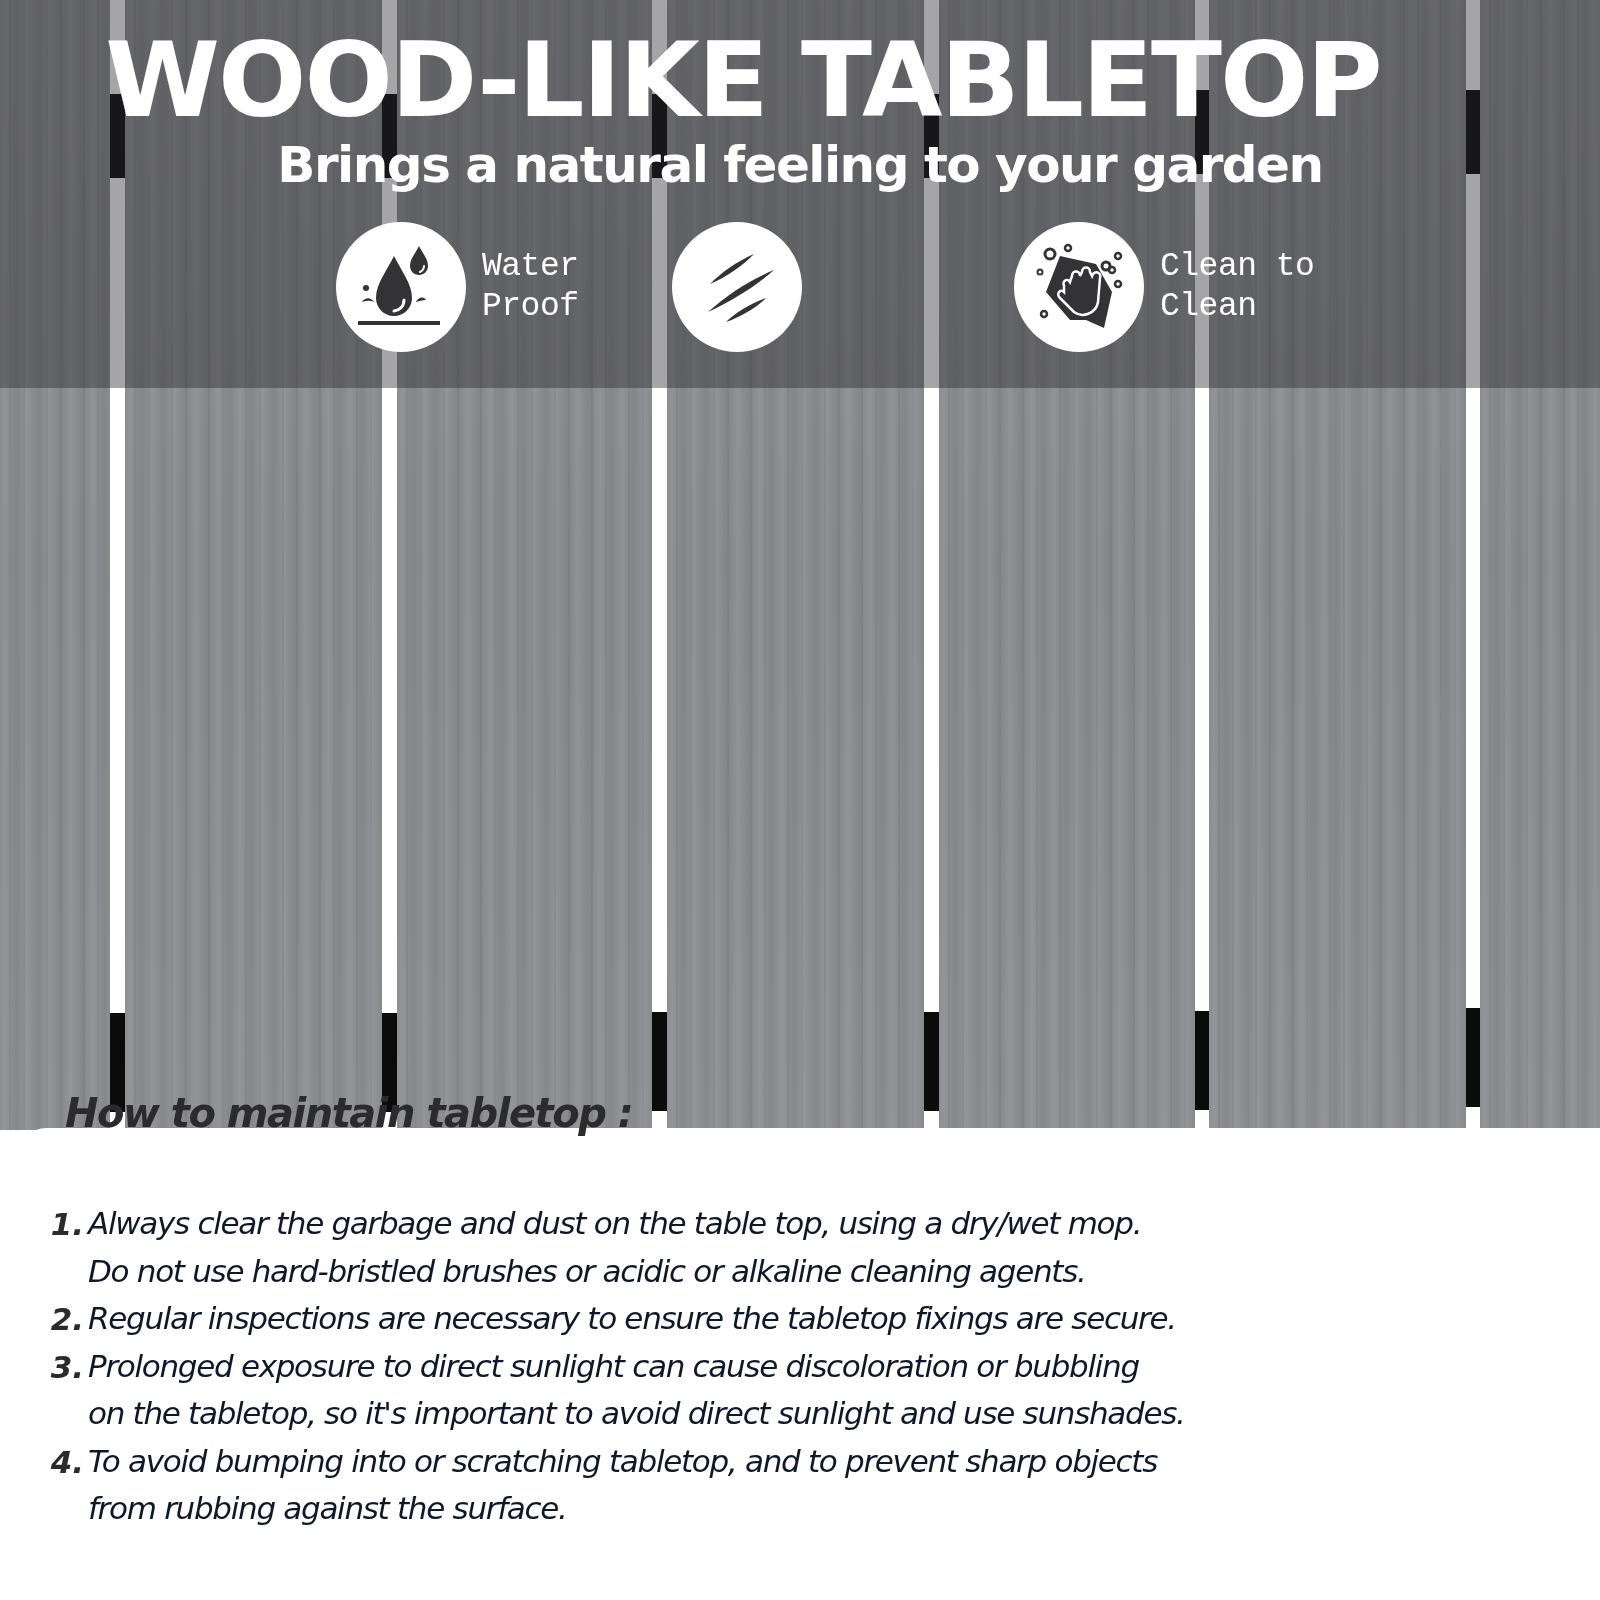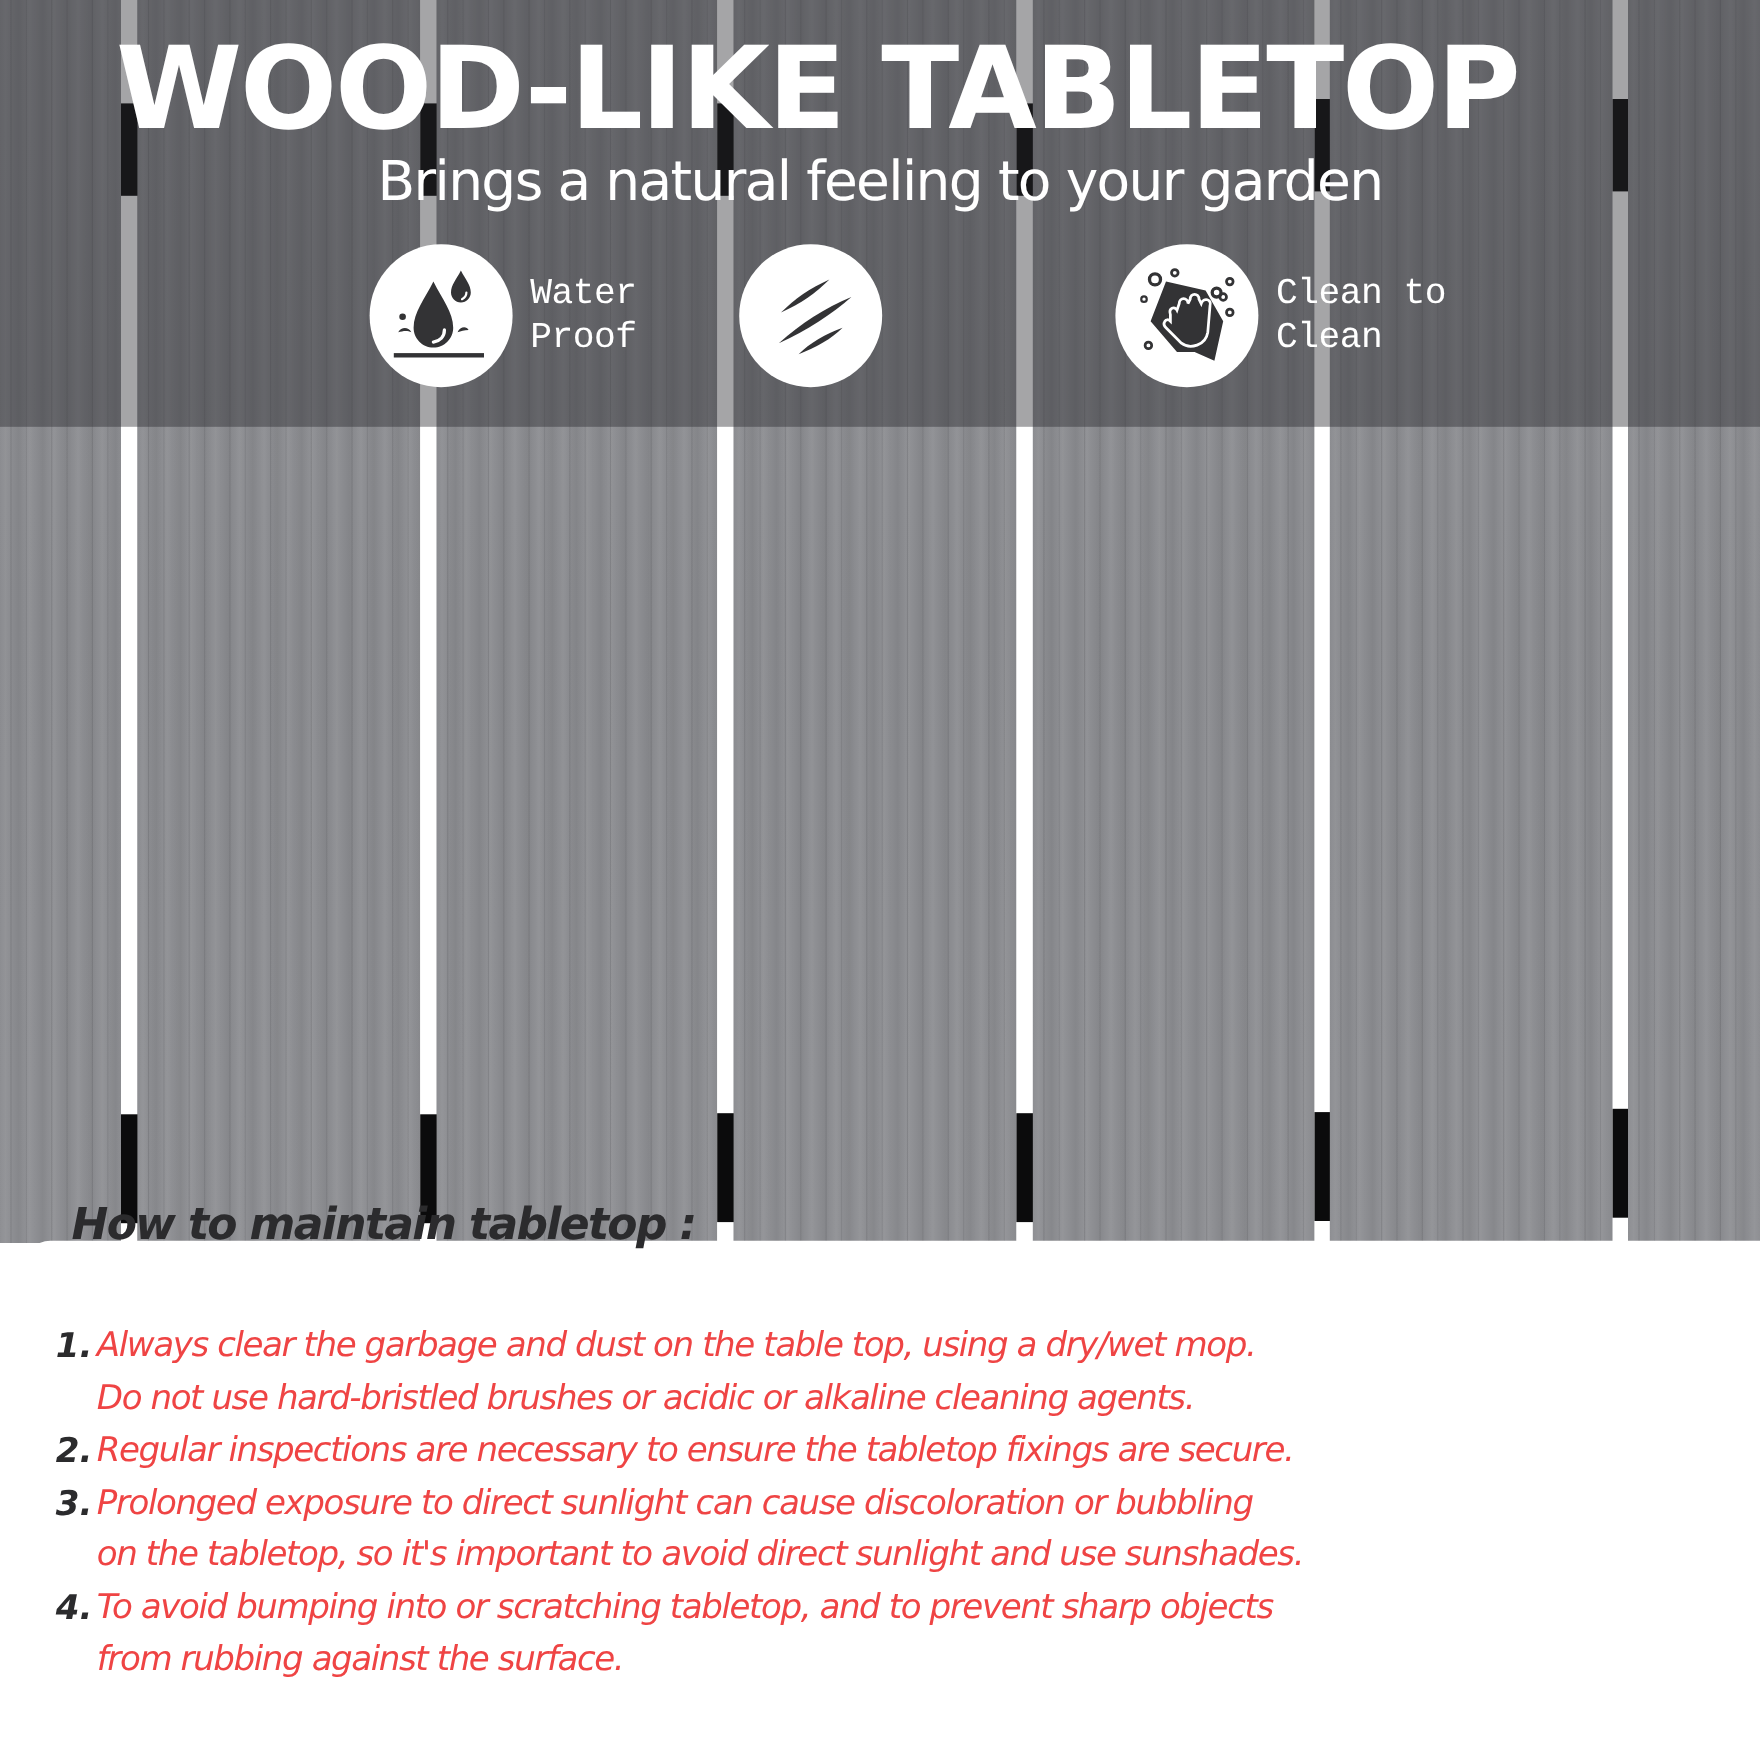--- a/index.html
+++ b/index.html
@@ -39,21 +39,21 @@
   }
 
   
   .headline {
     position: absolute; left: 0; top: 20px; width: 1486px; text-align: center;
     color: #ffffff; font-family: "DejaVu Sans", sans-serif; font-weight: bold;
     font-size: 104px; letter-spacing: -2px; line-height: 120px;
   }
   .subline {
     position: absolute; left: 0; top: 132px; width: 1600px; text-align: center;
-    color: #ffffff; font-family: "DejaVu Sans", sans-serif; font-weight: normal;
+    color: #ffffff; font-family: "DejaVu Sans", sans-serif; font-weight: bold;
     font-size: 50px; letter-spacing: -1.5px; line-height: 66px;
   }
 
   
   .feature {
     position: absolute; top: 222px; height: 130px; display: flex; align-items: center;
   }
   .feature .circle {
     width: 130px; height: 130px; border-radius: 50%; background: #ffffff;
     display: flex; align-items: center; justify-content: center; flex: 0 0 auto;
@@ -76,21 +76,21 @@
   }
   .tips { position: absolute; left: 40px; top: 1200px; width: 1540px; }
   .tip { position: relative; padding-left: 48px; }
   .tip .num {
     position: absolute; left: 0; top: 0; width: 44px; text-align: right;
     font-family: "DejaVu Sans", sans-serif; font-style: italic; font-weight: bold;
     font-size: 31px; line-height: 48px; color: #2b2b2d;
   }
   .tip .line {
     display: block; font-family: "DejaVu Sans", sans-serif; font-style: italic;
-    font-size: 31px; line-height: 47.5px; color: #ef4444; letter-spacing: -1.3px;
+    font-size: 31px; line-height: 47.5px; color: #0f172a; letter-spacing: -1.3px;
     white-space: nowrap;
   }
 </style>
 </head>
 <body>
 
 <div class="board">
   <div class="plank" style="left:0;width:110px"></div>
   <div class="gap" style="left:110px;width:15px"></div>
   <div class="plank" style="left:125px;width:257px"></div>

